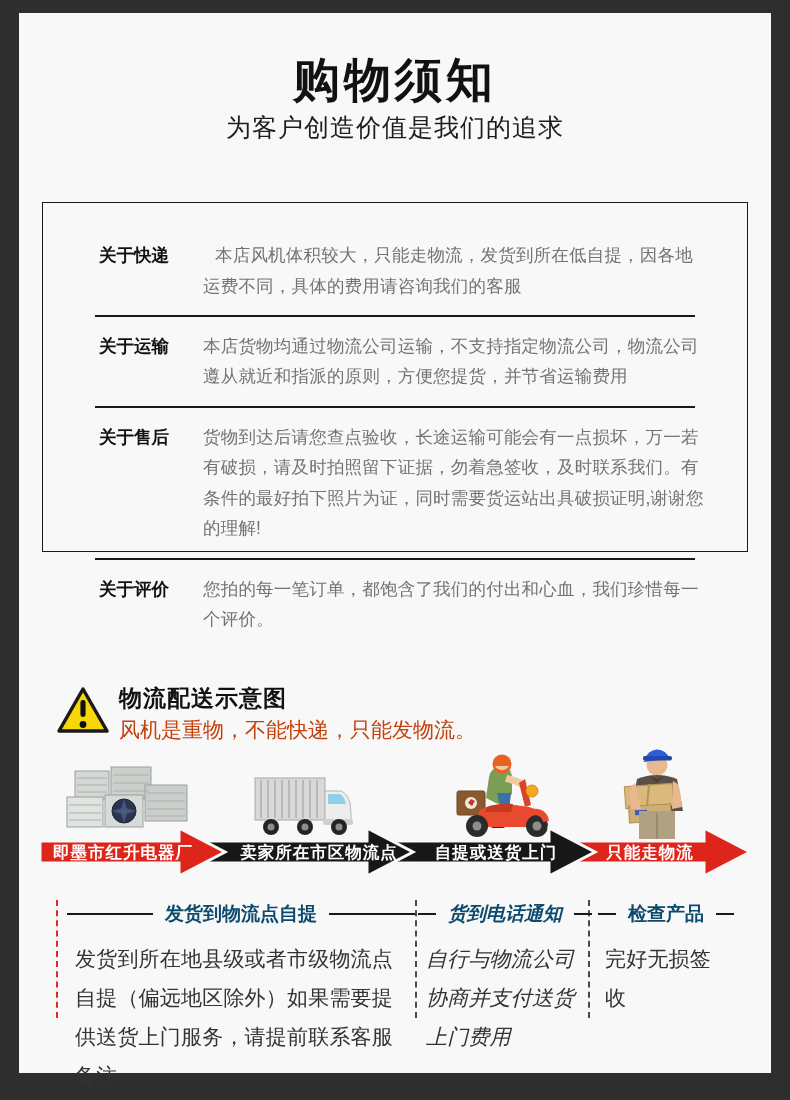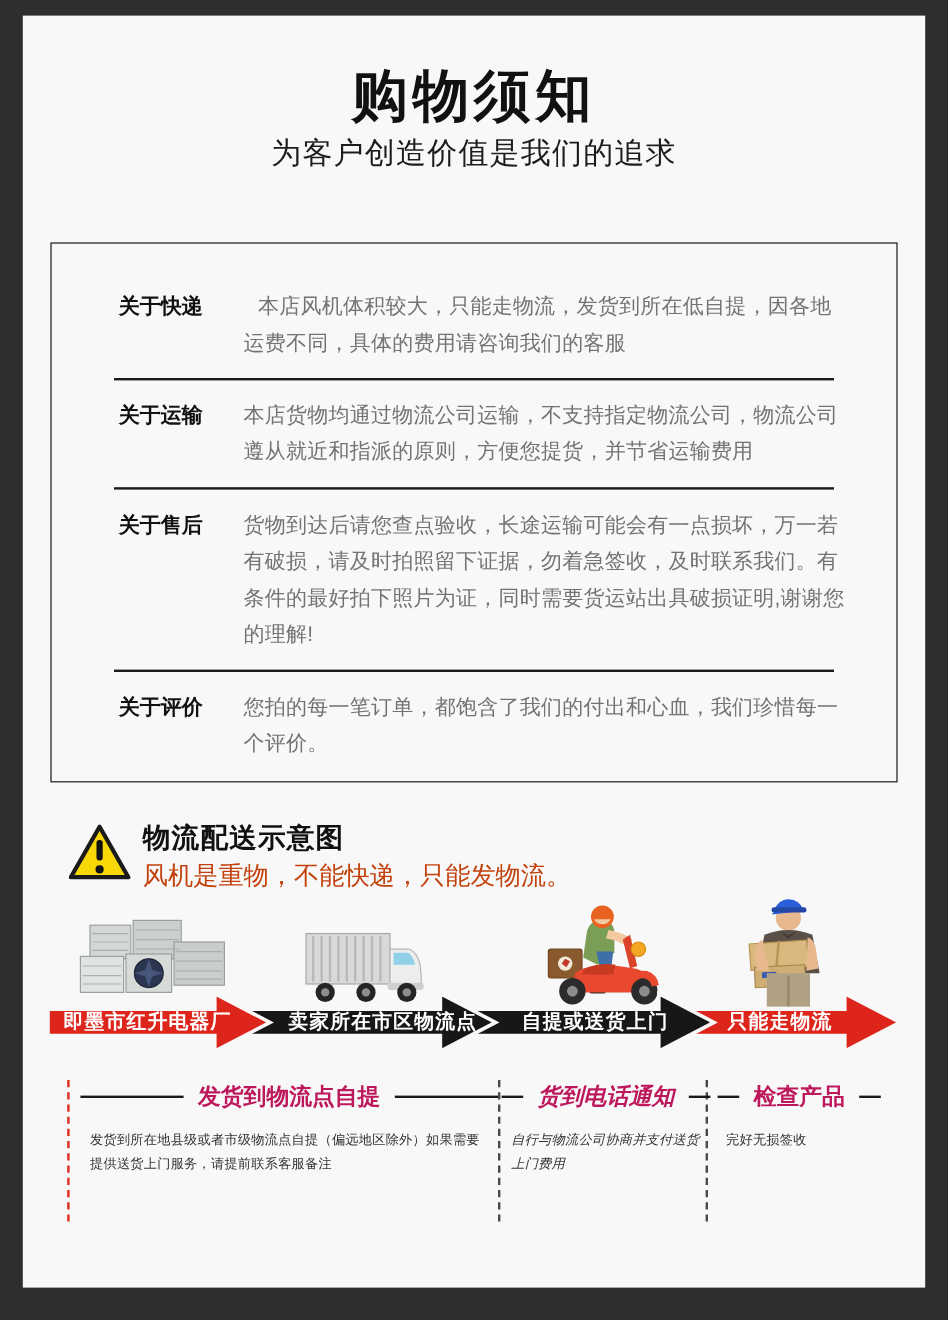--- a/index.html
+++ b/index.html
@@ -17,21 +17,21 @@
   .page-title{
     position:absolute;top:36px;left:0;width:100%;text-align:center;
     font-size:47px;font-weight:bold;letter-spacing:4px;color:#111;
   }
   .page-subtitle{
     position:absolute;top:98px;left:0;width:100%;text-align:center;
     font-size:25px;letter-spacing:1px;color:#1c1c1c;
   }
   
   .notice-box{
-    position:absolute;left:23px;top:189px;width:706px;height:450px;
+    position:absolute;left:23px;top:189px;width:706px;height:350px;
     border:1.5px solid #1a1a1a;box-sizing:border-box;
     padding-top:24px;
   }
   .n-row{display:flex;padding:13px 38px 13px 56px;}
   .n-label{
     width:78px;flex-shrink:0;margin-right:26px;
     font-size:17.5px;font-weight:bold;color:#111;line-height:1.75;
     white-space:nowrap;
   }
   .n-text{
@@ -70,28 +70,28 @@
   .vline{position:absolute;top:887px;height:118px;width:0;}
   .vline-red{left:37px;border-left:2px dashed #e02a1e;}
   .vline-g1{left:396px;border-left:2px dashed #4a4a4a;}
   .vline-g2{left:569px;border-left:2px dashed #4a4a4a;}
   .pcol{position:absolute;top:888px;}
   .pcol1{left:56px;width:332px;}
   .pcol2{left:407px;width:158px;font-style:italic;}
   .pcol3{left:586px;width:122px;}
   .pcol-header{
     display:flex;align-items:center;justify-content:center;
-    font-size:19px;font-weight:bold;color:#be185d;margin-bottom:13px;
+    font-size:19px;font-weight:bold;color:#0c4a6e;margin-bottom:13px;
     white-space:nowrap;
   }
   .pcol-header .dash{height:2px;background:#1a1a1a;flex-shrink:0;}
   .pcol-header .dash.long{width:86px;}
   .pcol-header .dash.short{width:18px;}
   .pcol-header .htext{margin:0 12px;}
-  .pcol-text{font-size:11px;line-height:1.85;color:#333;letter-spacing:.2px;}
+  .pcol-text{font-size:21px;line-height:1.85;color:#333;letter-spacing:.2px;}
 </style>
 </head>
 <body>
 
 <div class="content">
 
   <div class="page-title">购物须知</div>
   <div class="page-subtitle">为客户创造价值是我们的追求</div>
 
   <div class="notice-box">

